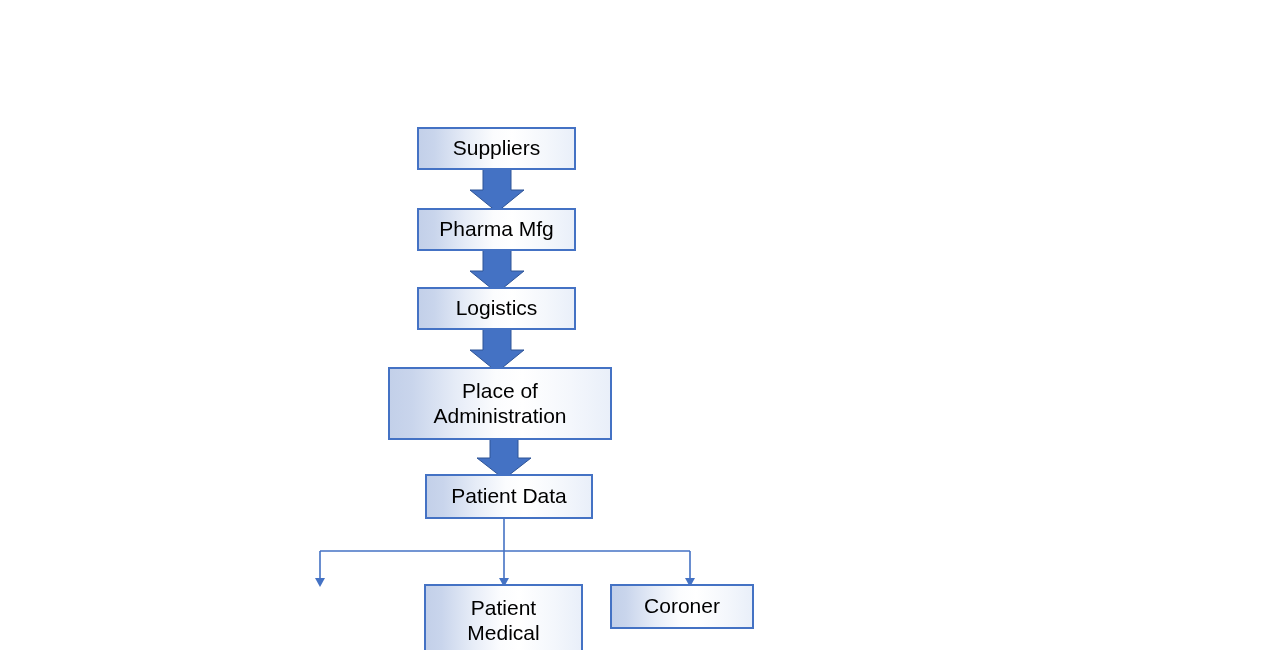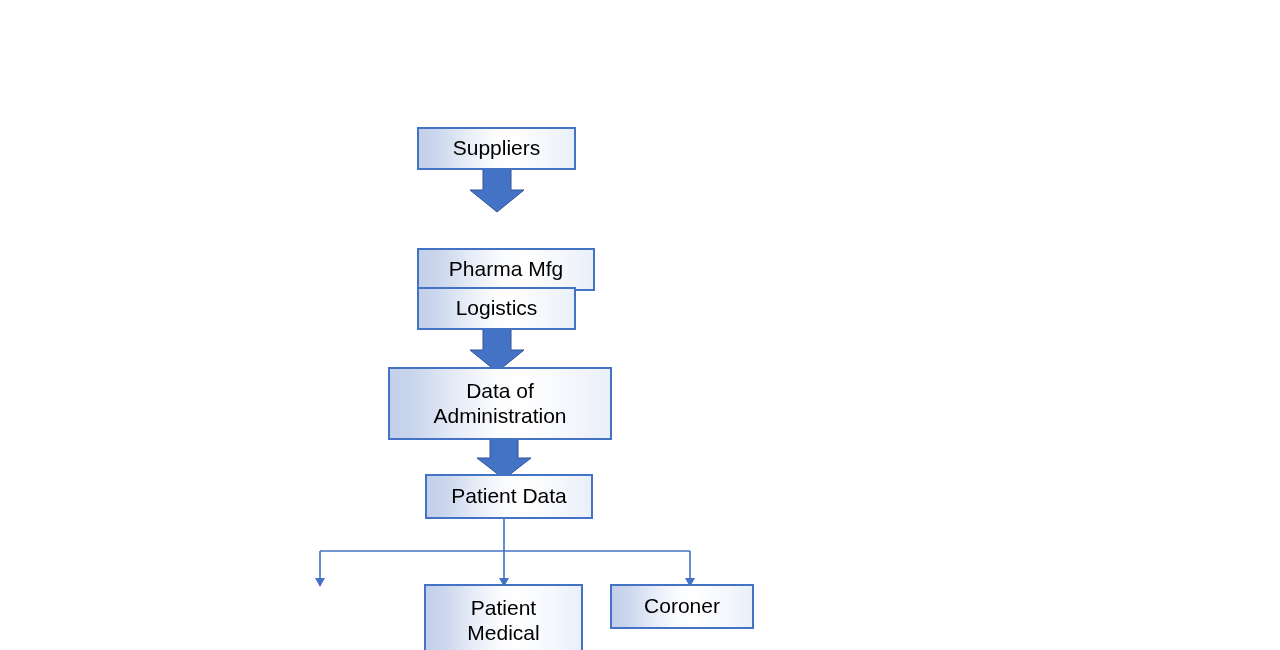--- a/index.html
+++ b/index.html
@@ -60,21 +60,21 @@
   <div class="node" style="left:417px; top:127px; width:159px; height:43px;">
     <span class="lbl">Suppliers</span>
   </div>
 
   <div class="block-arrow" style="left:469px; top:168px; width:56px; height:45px;">
     <svg width="56" height="45" viewBox="0 0 56 45">
       <polygon points="14,0 42,0 42,22 55,22 28,44 1,22 14,22" fill="#4472C4" stroke="#2F5496" stroke-width="1"></polygon>
     </svg>
   </div>
 
-  <div class="node" style="left:417px; top:208px; width:178px; height:43px;margin-top:40px;">
+  <div class="node" style="left:417px; top:208px; width:159px; height:43px;">
     <span class="lbl">Pharma Mfg</span>
   </div>
 
   <div class="block-arrow" style="left:469px; top:249px; width:56px; height:45px;">
     <svg width="56" height="45" viewBox="0 0 56 45">
       <polygon points="14,0 42,0 42,22 55,22 28,44 1,22 14,22" fill="#4472C4" stroke="#2F5496" stroke-width="1"></polygon>
     </svg>
   </div>
 
   <div class="node" style="left:417px; top:287px; width:159px; height:43px;">
@@ -82,21 +82,21 @@
   </div>
 
   <div class="block-arrow" style="left:469px; top:328px; width:56px; height:45px;">
     <svg width="56" height="45" viewBox="0 0 56 45">
       <polygon points="14,0 42,0 42,22 55,22 28,44 1,22 14,22" fill="#4472C4" stroke="#2F5496" stroke-width="1"></polygon>
     </svg>
   </div>
 
   <div class="node" style="left:388px; top:367px; width:224px; height:73px;">
     <span class="lbl">
-      <span>Data of</span><br>
+      <span>Place of</span><br>
       <span>Administration</span>
     </span>
   </div>
 
   <div class="block-arrow" style="left:476px; top:438px; width:56px; height:42px;">
     <svg width="56" height="42" viewBox="0 0 56 42">
       <polygon points="14,0 42,0 42,20 55,20 28,41 1,20 14,20" fill="#4472C4" stroke="#2F5496" stroke-width="1"></polygon>
     </svg>
   </div>
 

